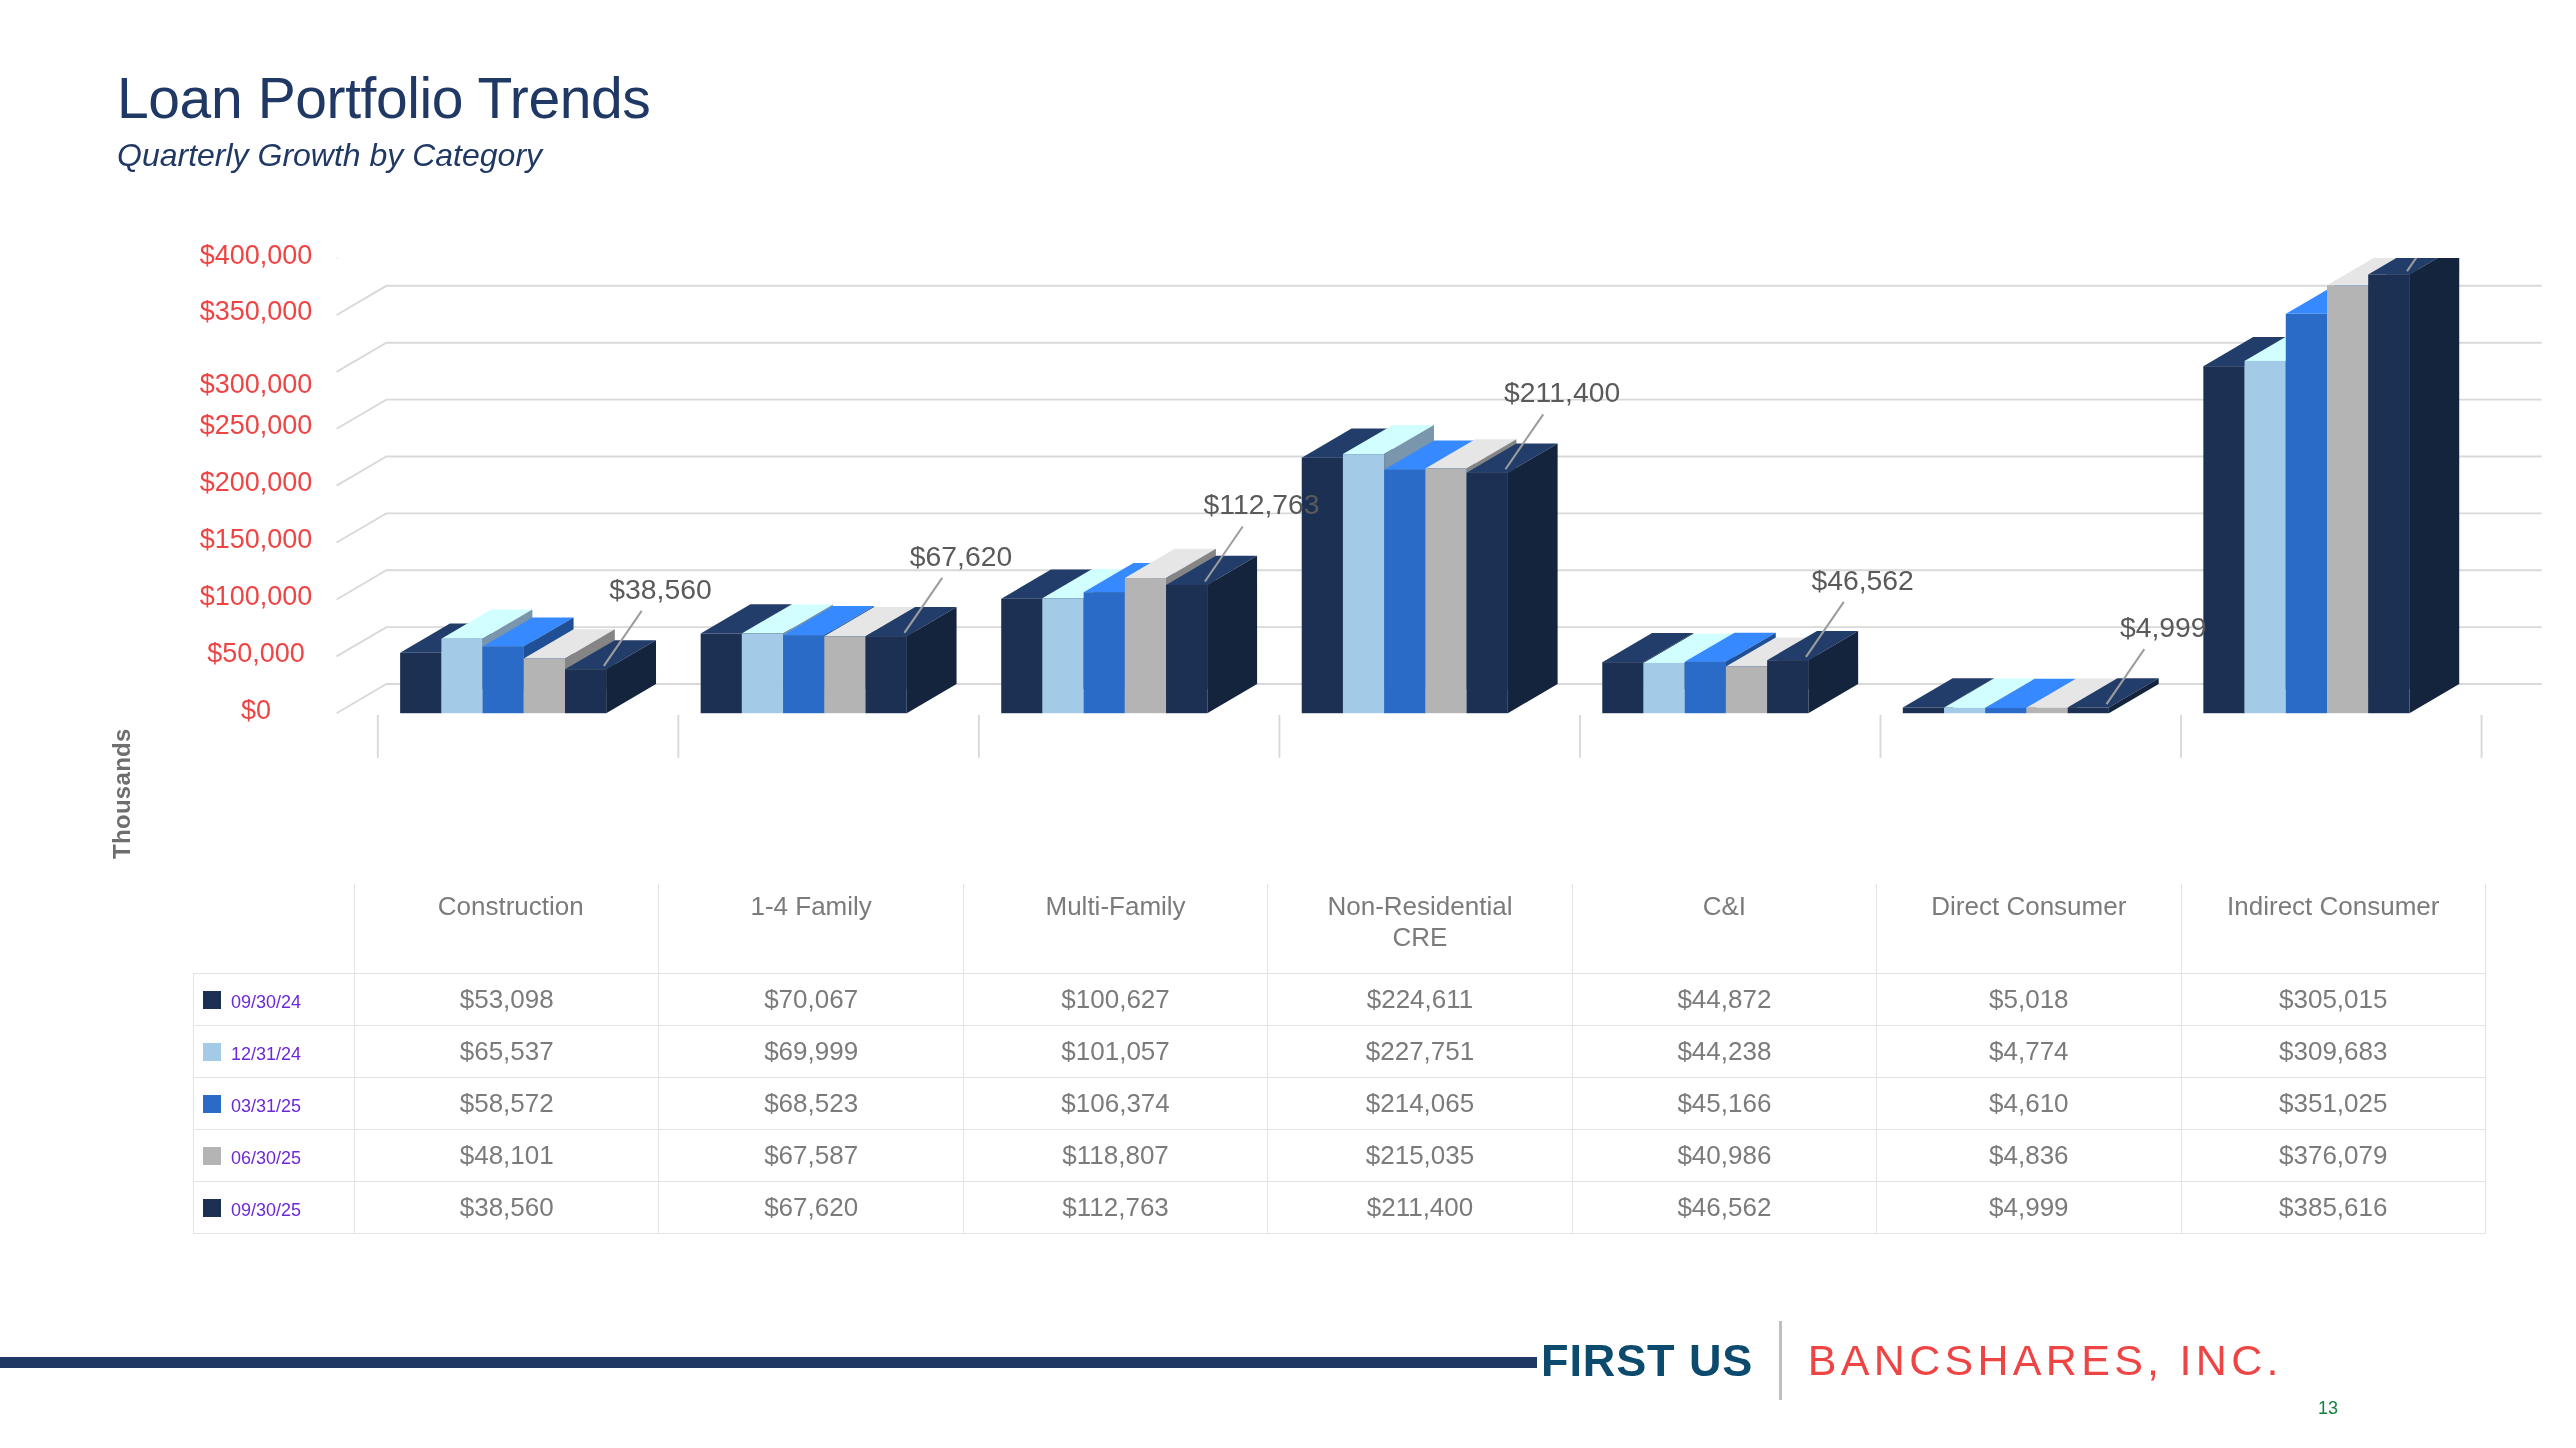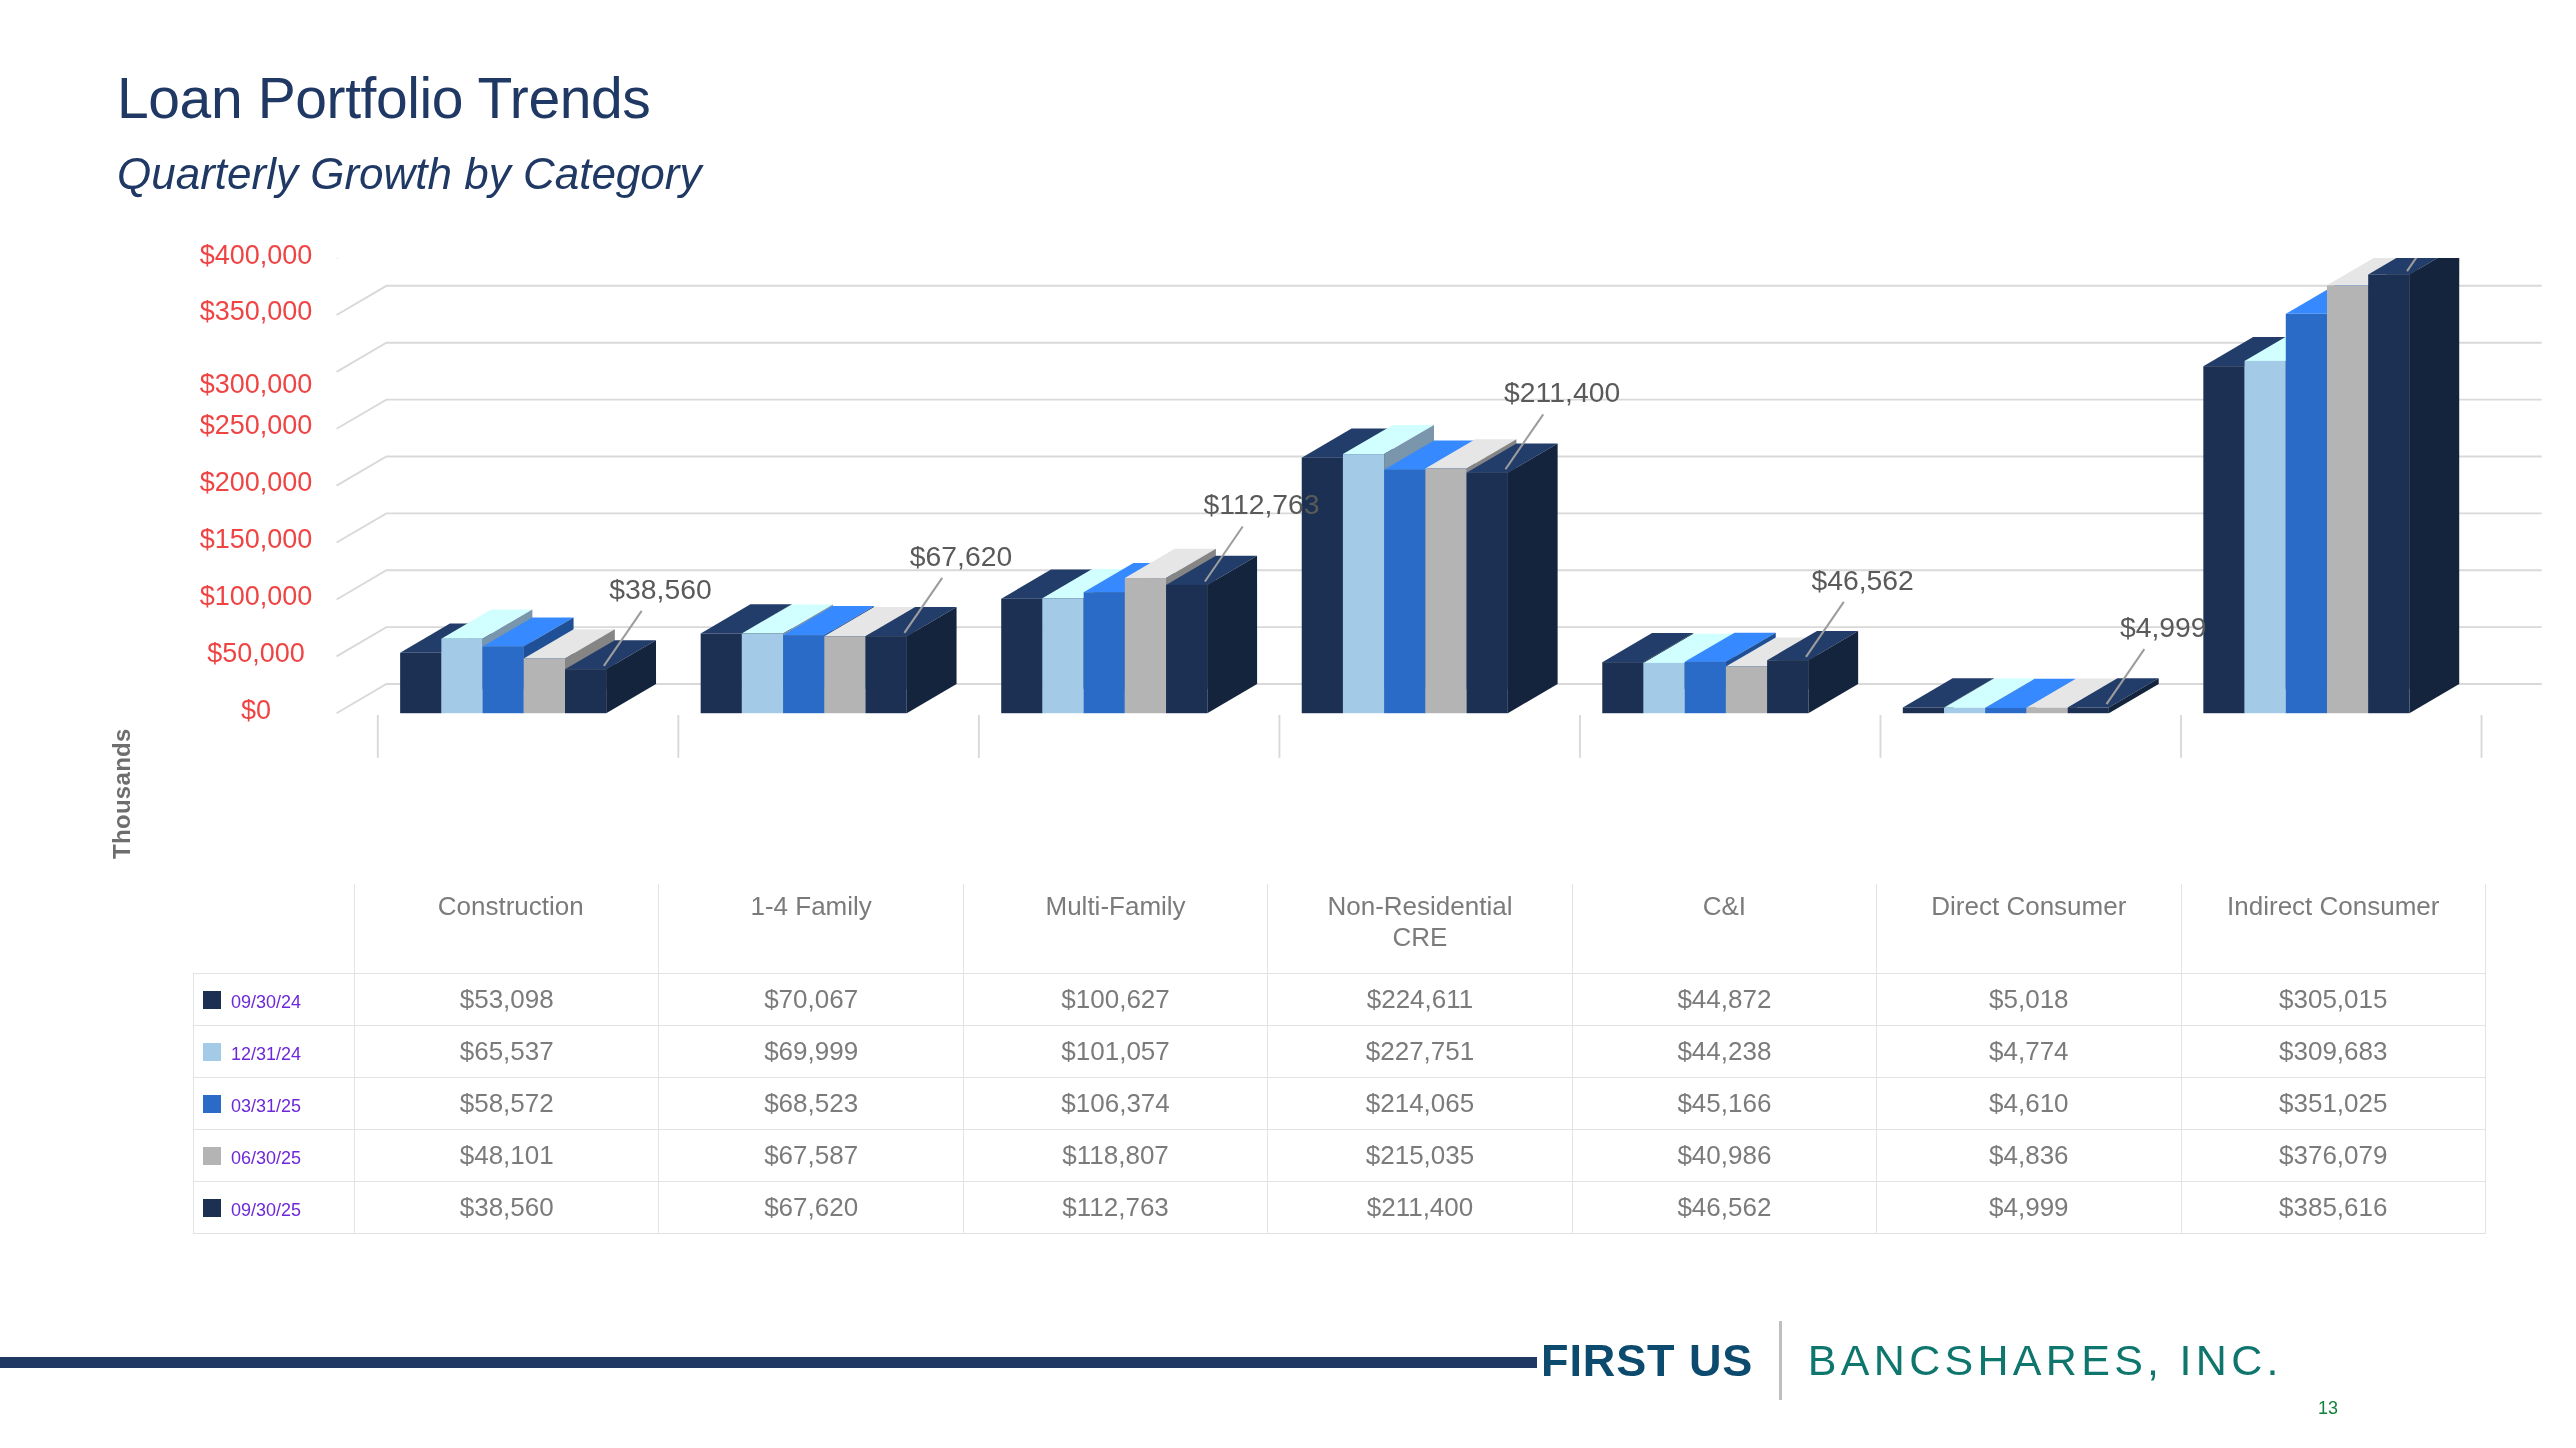--- a/index.html
+++ b/index.html
@@ -24,26 +24,26 @@
   }
   #slide-title {
     font-size: 57px;
     font-weight: 400;
     color: #1f3864;
     letter-spacing: -0.4px;
     line-height: 1.0;
     white-space: nowrap;
   }
   #slide-subtitle {
-    font-size: 44px;
+    font-size: 32px;
     font-weight: 400;
     font-style: italic;
     color: #1f3864;
     line-height: 1.0;
-    margin-top: 25px;
+    margin-top: 12px;
     white-space: nowrap;
   }
 
   
   #chart-area {
     position: absolute;
     left: 0px;
     top: 258px;
     width: 2576px;
     height: 670px;
@@ -164,21 +164,21 @@
     padding-right: 26px;
     white-space: nowrap;
   }
   #logo-divider {
     width: 2.6px;
     height: 79px;
     background: #bfbfbf;
   }
   #logo-bancshares {
     font-size: 43px;
-    color: #0f766e;
+    color: #ef4444;
     letter-spacing: 4.3px;
     padding-left: 26px;
     white-space: nowrap;
   }
   #page-number {
     position: absolute;
     left: 2318px;
     top: 1398px;
     font-size: 18px;
     color: #15803d;

